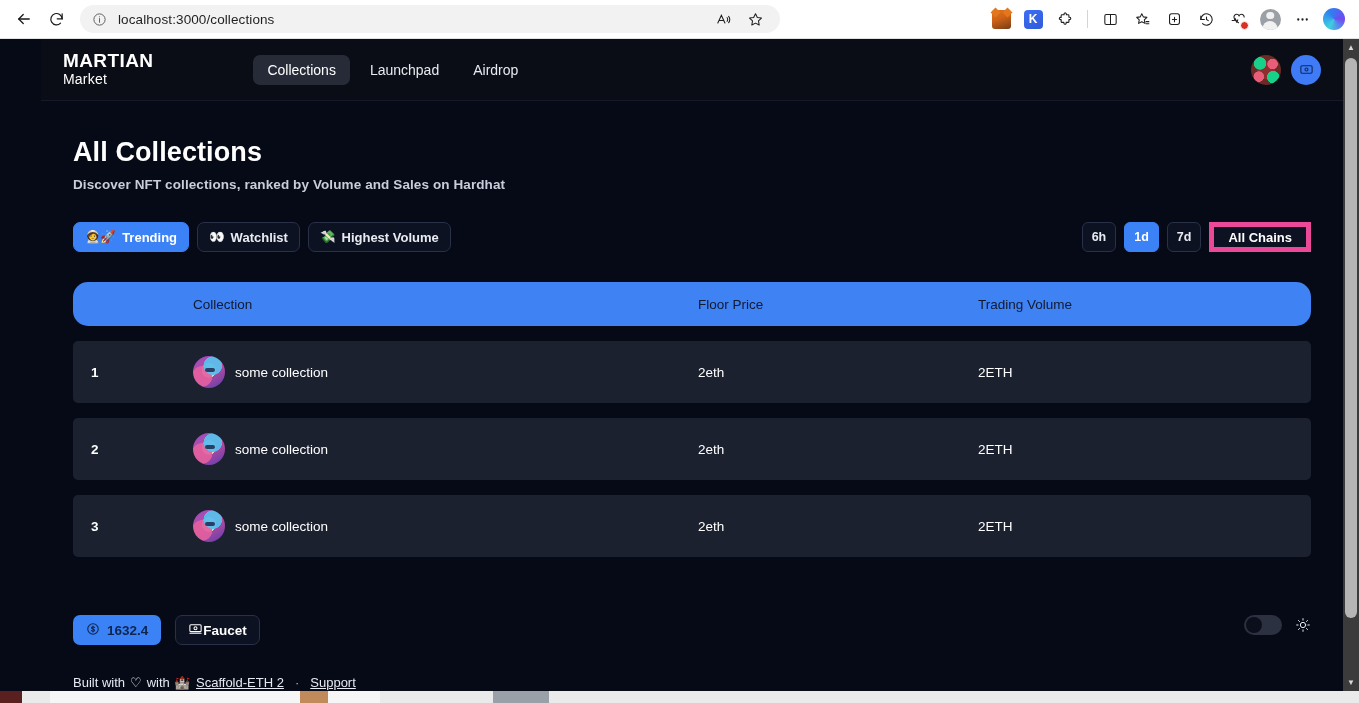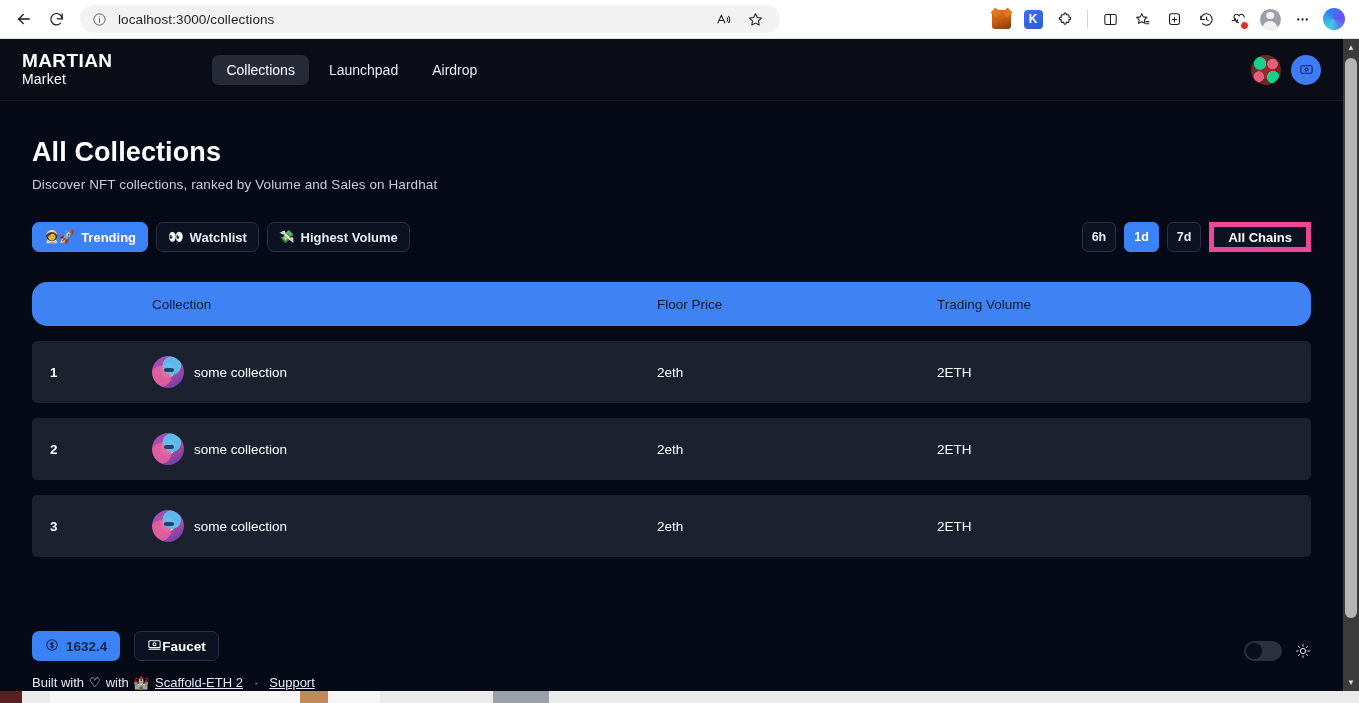--- a/index.html
+++ b/index.html
@@ -102,20 +102,21 @@
   .viewport {
     position: absolute; top: 39px; left: 0;
     width: 1359px; height: 652px;
     background: #060a16;
     overflow: hidden;
   }
   .page {
     position: absolute; top:0; left:0;
     width: 1343px; height: 652px;
     background: #060a16;
+    padding-left: 41px;
   }
 
   
   .site-nav {
     height: 62px; width: 100%;
     background: #0a0c16;
     border-bottom: 1px solid #161a28;
     display: flex; align-items: center;
     padding: 0 22px;
     position: relative;
@@ -154,21 +155,21 @@
     color: #0d2a63;
   }
 
   
   .content { padding: 36px 32px 0 32px; }
   .page-title {
     color: #ffffff; font-size: 27px; font-weight: bold;
     letter-spacing: .1px;
   }
   .page-sub {
-    color: #c9cddb; font-size: 13.5px; font-weight: normal;
+    color: #c9cddb; font-size: 13.5px; font-weight: bold;
     margin-top: 9px; letter-spacing: .1px;
   }
 
   .controls {
     margin-top: 30px;
     display: flex; align-items: center;
   }
   .pill-group { display: flex; align-items: center; gap: 8px; }
   .pill {
     height: 30px; display: flex; align-items: center; gap: 6px;
@@ -232,21 +233,21 @@
     content:""; position:absolute; left:38%; top:38%;
     width: 10px; height: 4px; border-radius: 2px;
     background: rgba(30,40,80,.85);
   }
 
   
   .bottombar {
     margin-top: 58px;
     padding: 0 32px;
     height: 46px;
-    display: flex; align-items: flex-end;
+    display: flex; align-items: flex-start;
   }
   .balance-pill {
     height: 30px; padding: 0 13px; border-radius: 7px;
     background: #3b82f6; color: #0e2550;
     display: flex; align-items: center; gap: 7px;
     font-size: 13.5px; font-weight: bold;
   }
   .faucet-btn {
     height: 30px; margin-left: 14px; padding: 0 12px;
     border-radius: 7px; border: 1px solid #2a3046; background: #0d1222;

